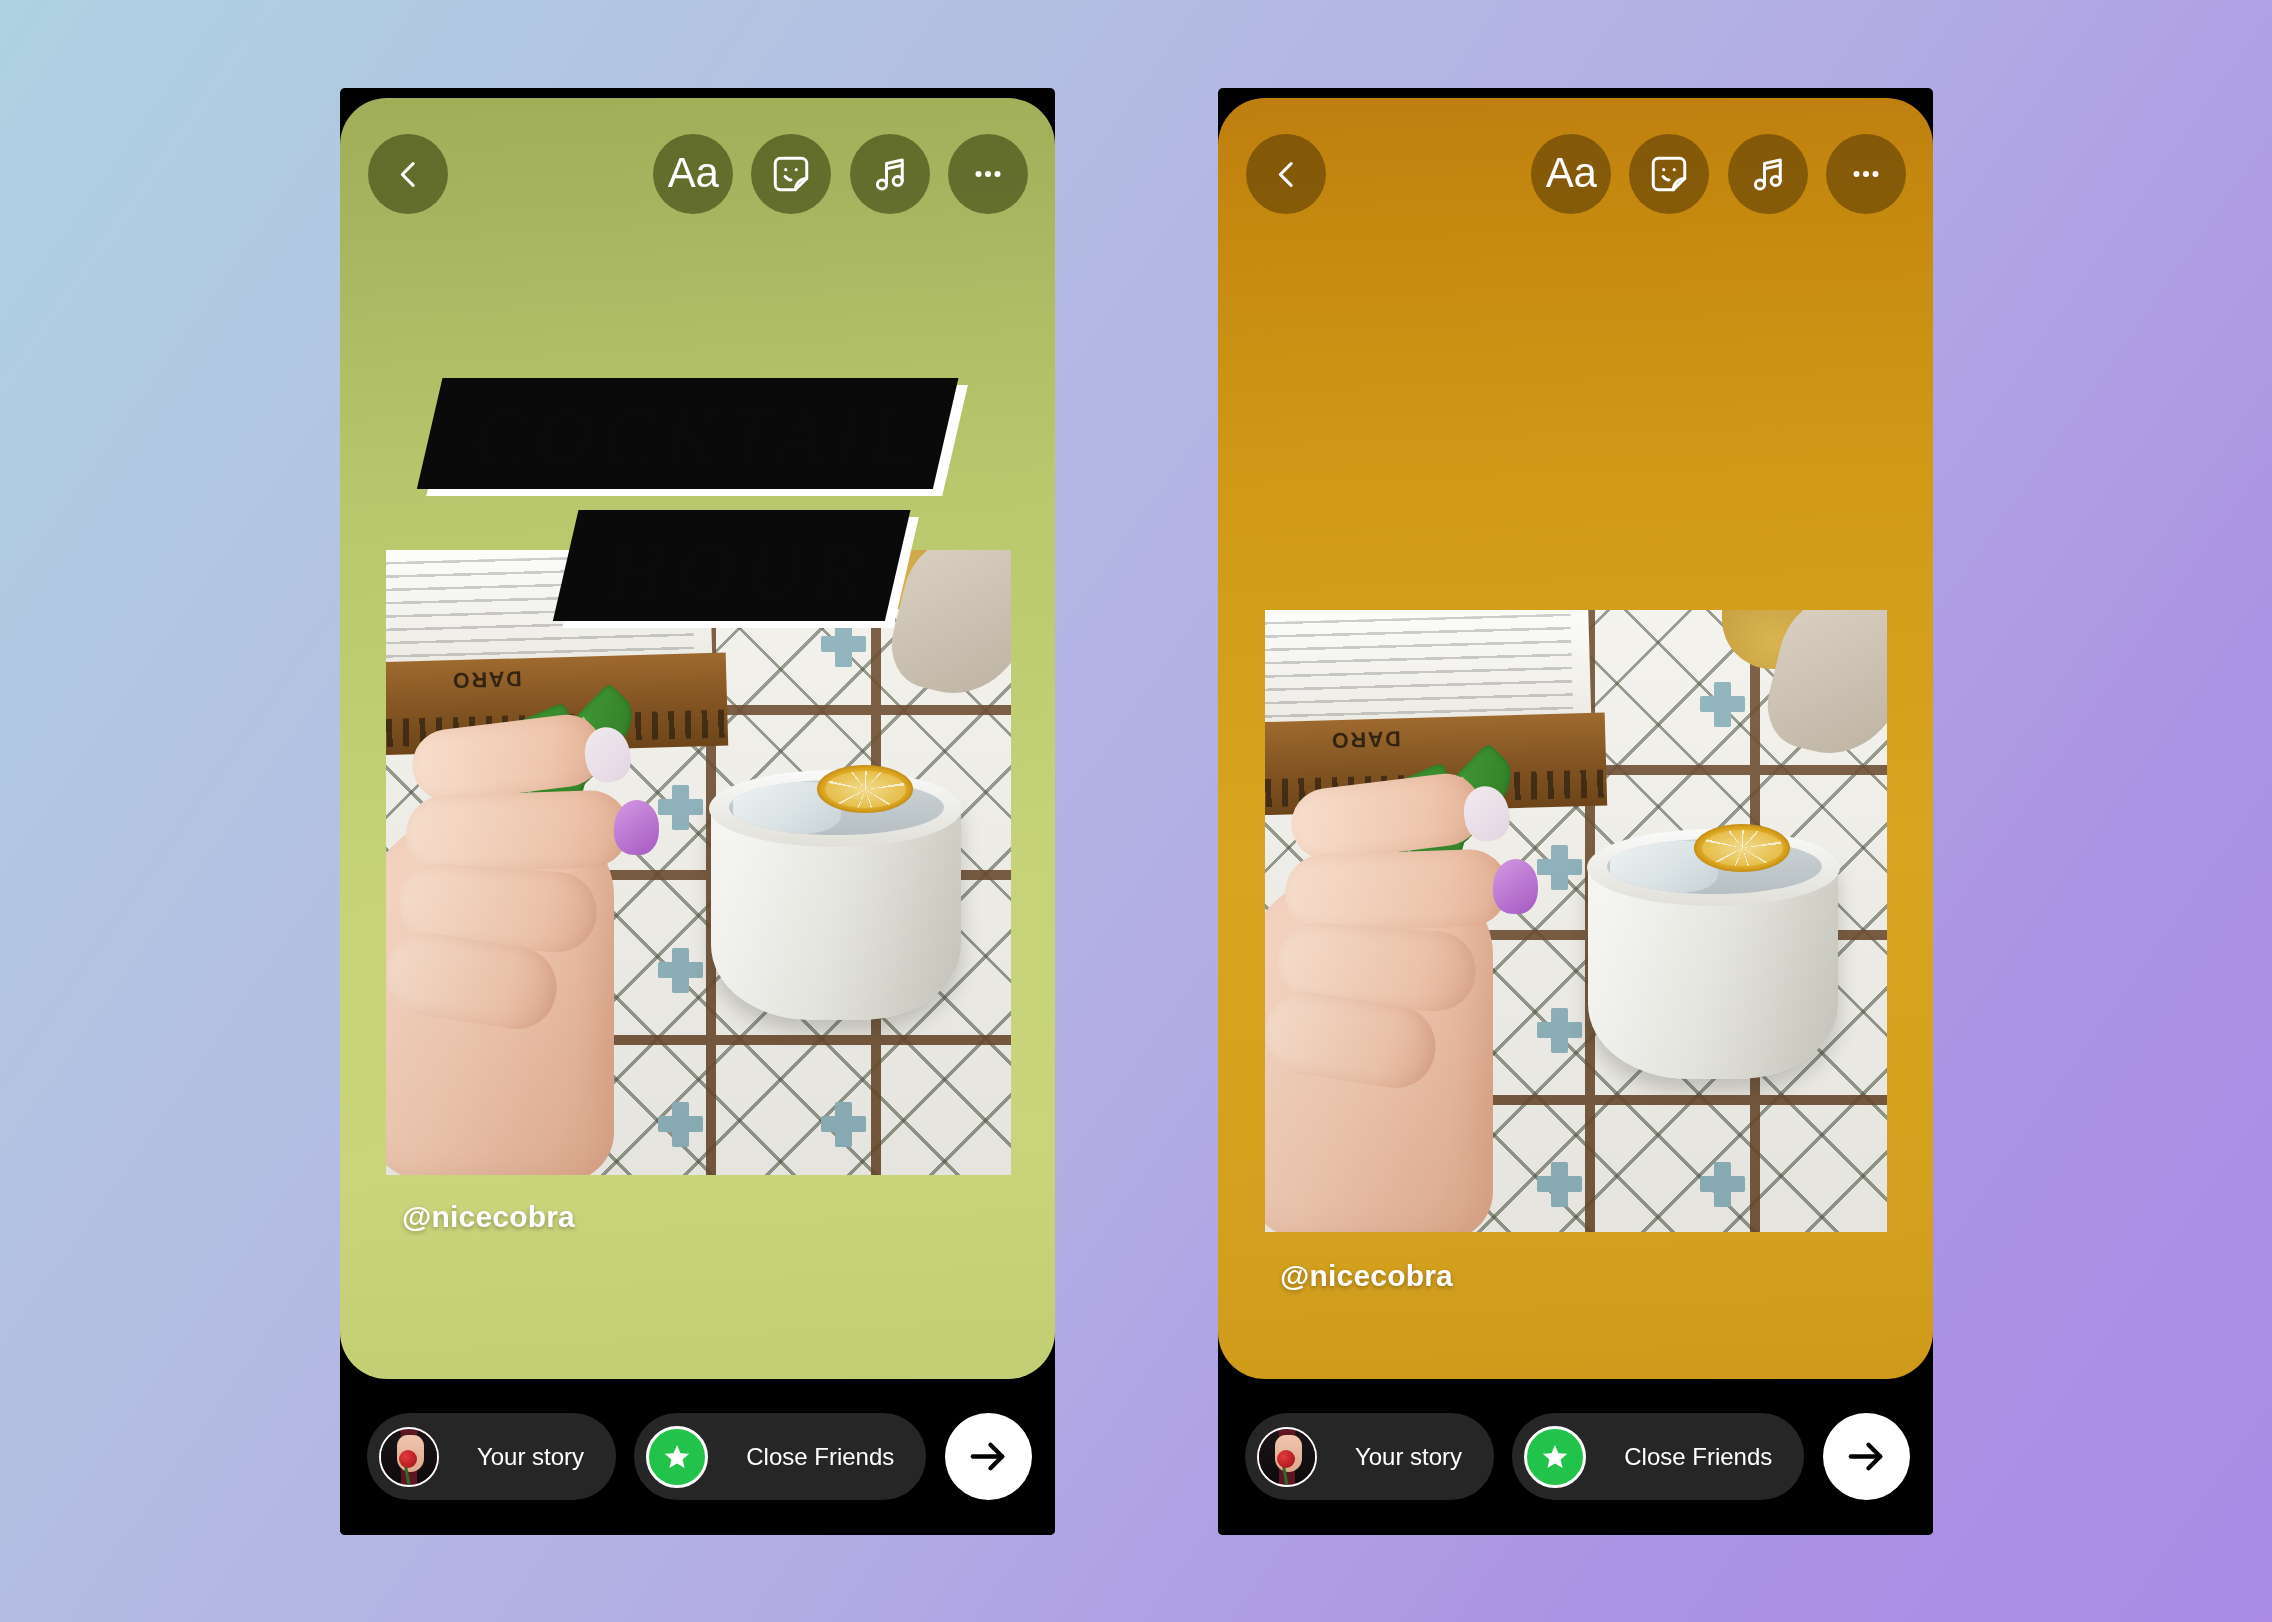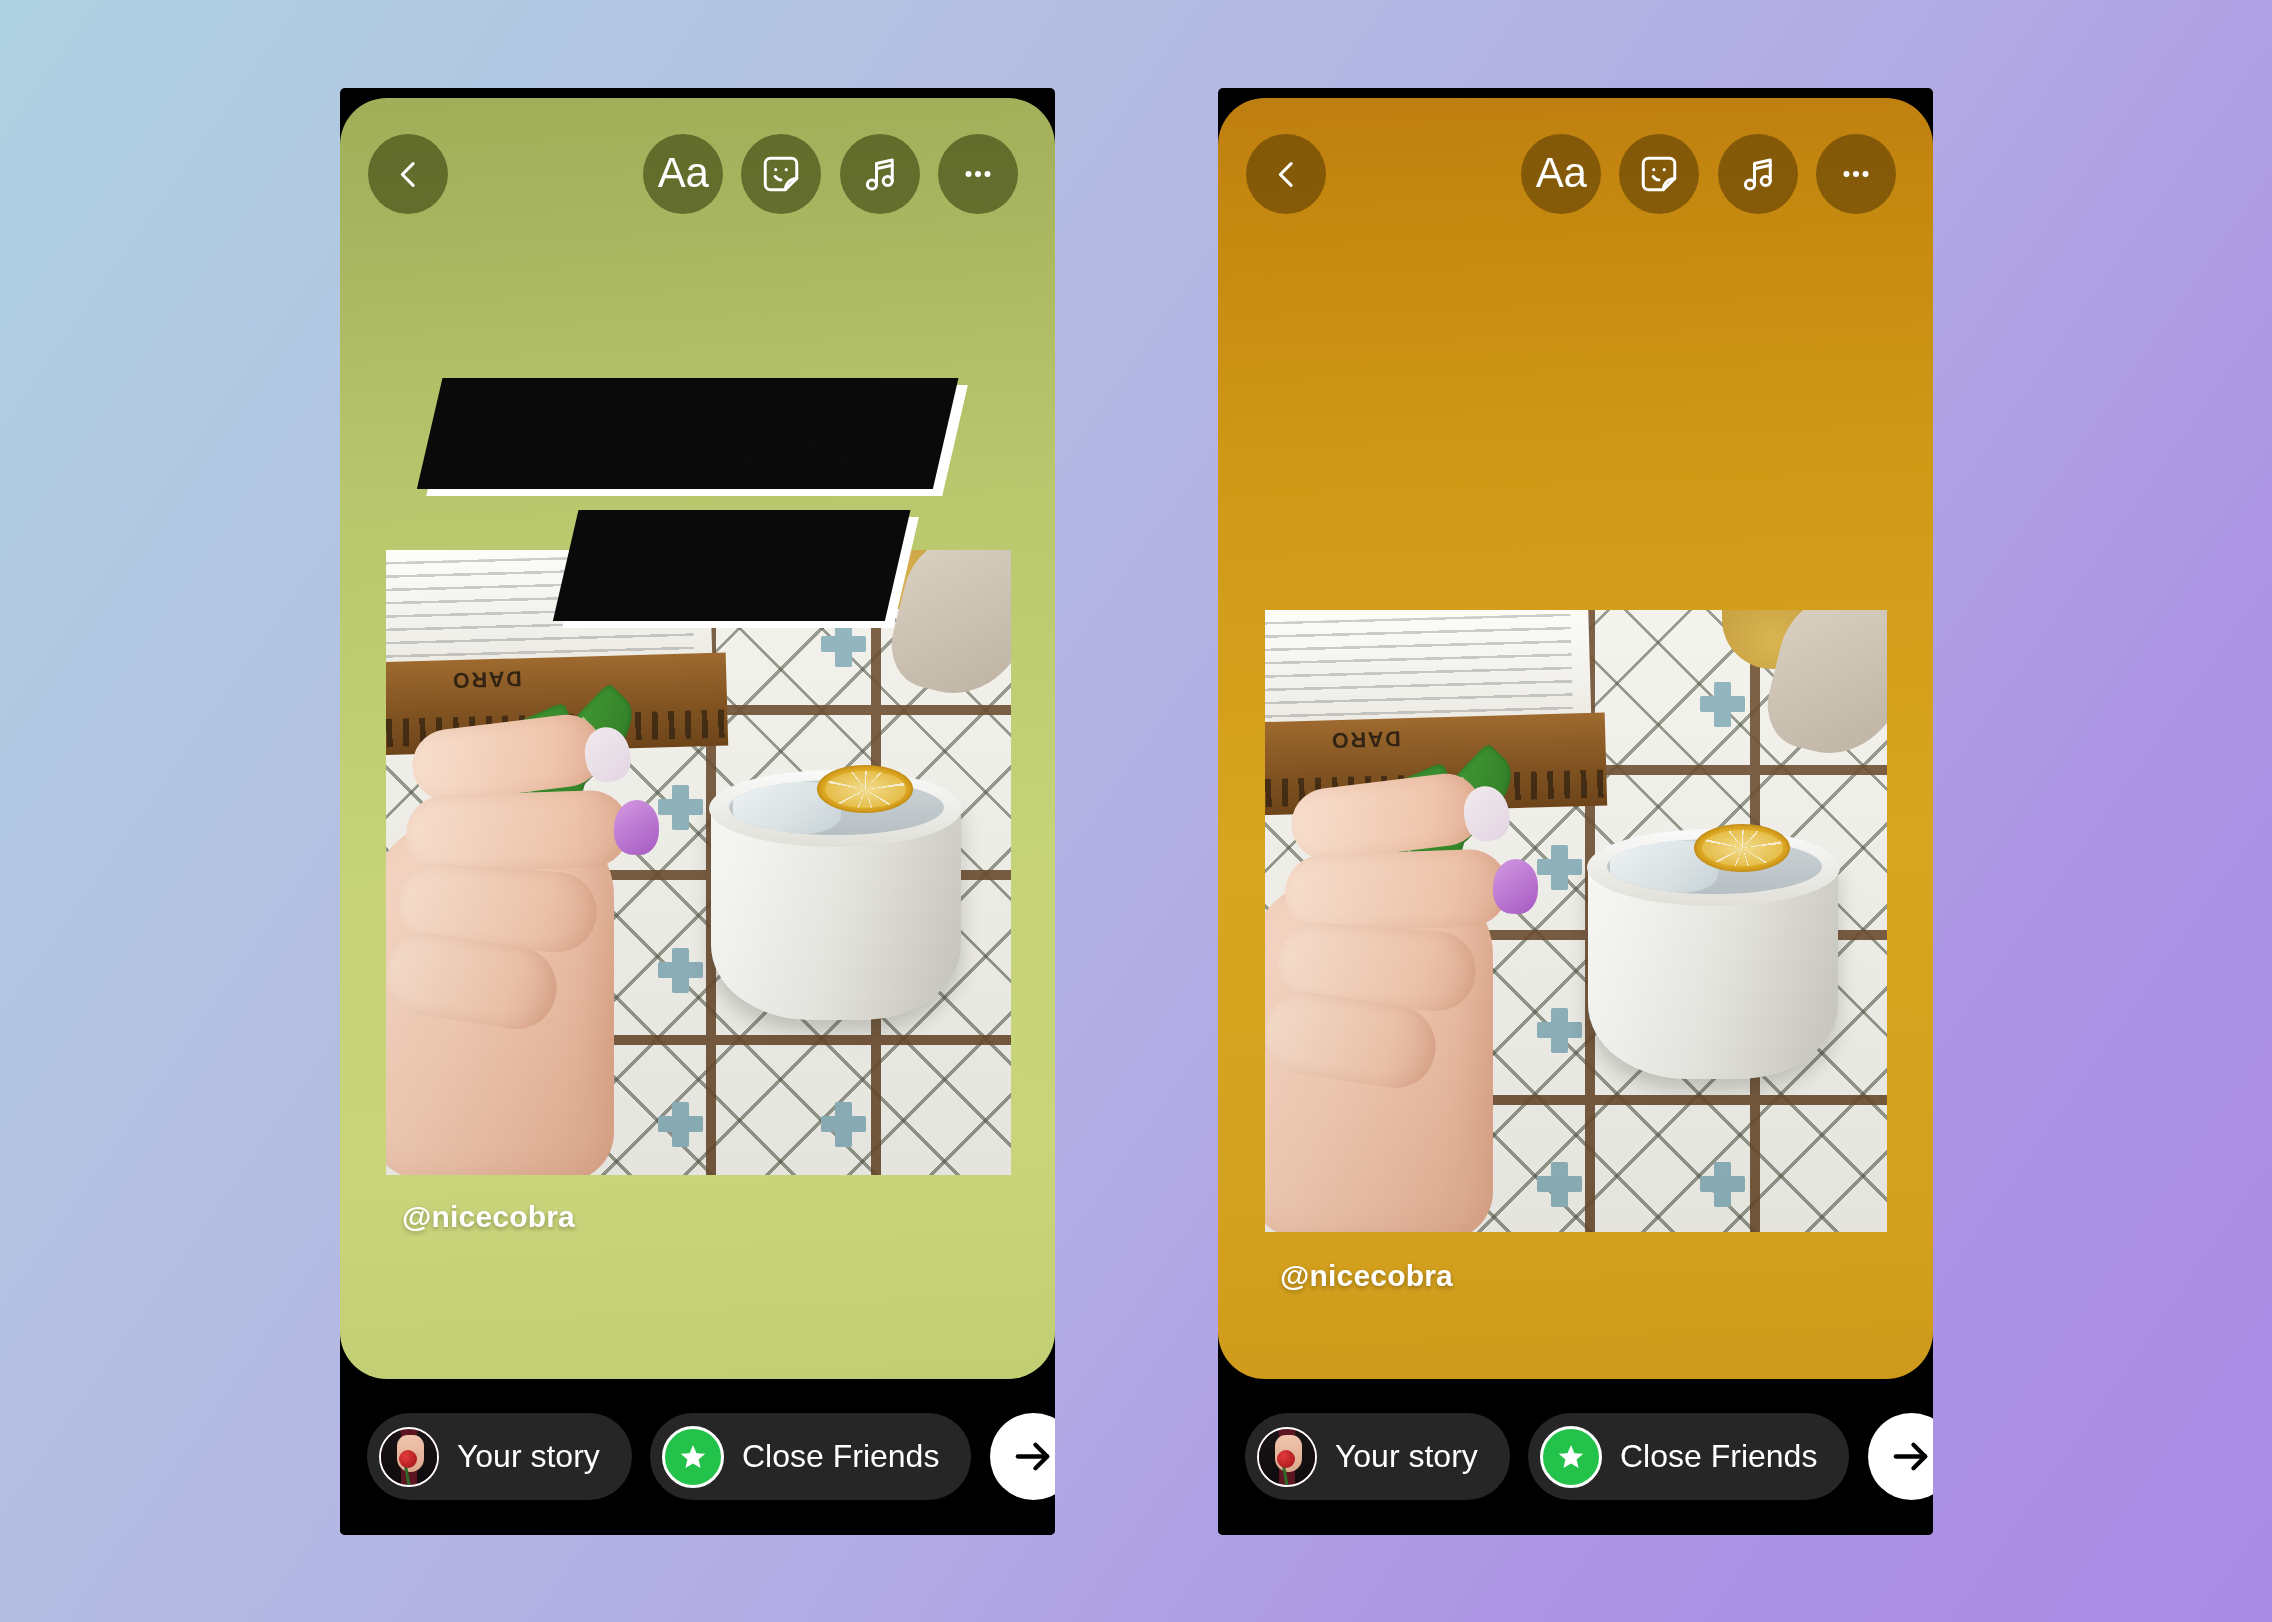--- a/index.html
+++ b/index.html
@@ -49,21 +49,21 @@
     background: linear-gradient(178deg, #BE7E10 0%, #C4870F 8%, #D09A17 30%, #D8A520 58%, #D4A11E 85%, #CF9A1B 100%);
   }
 
   
   .topbar {
     position: absolute;
     top: 33px; left: 0; right: 0;
     height: 87px;
     display: flex;
     align-items: center;
-    padding: 0 37px 0 28px;
+    padding: 0 27px 0 28px;
   }
   .icon-btn {
     width: 80px; height: 80px;
     border-radius: 50%;
     display: flex;
     align-items: center;
     justify-content: center;
     flex: 0 0 auto;
     border: none;
     cursor: pointer;
@@ -375,24 +375,25 @@
     border-radius: 43px;
     display: flex;
     align-items: center;
     gap: 18.3px;
     padding: 0 32px 0 11.6px;
     cursor: pointer;
     border: none;
   }
   .pill .label {
     color: #fff;
-    font-size: 32px;
+    font-size: 24px;
     font-weight: 500;
     white-space: nowrap;
     font-family: "Liberation Sans", sans-serif;
+    margin-left: 20px;
   }
   .avatar {
     width: 60px; height: 60px;
     border-radius: 50%;
     border: 2.5px solid #fff;
     overflow: hidden;
     position: relative;
     background: #5b1620;
     flex: 0 0 auto;
   }

